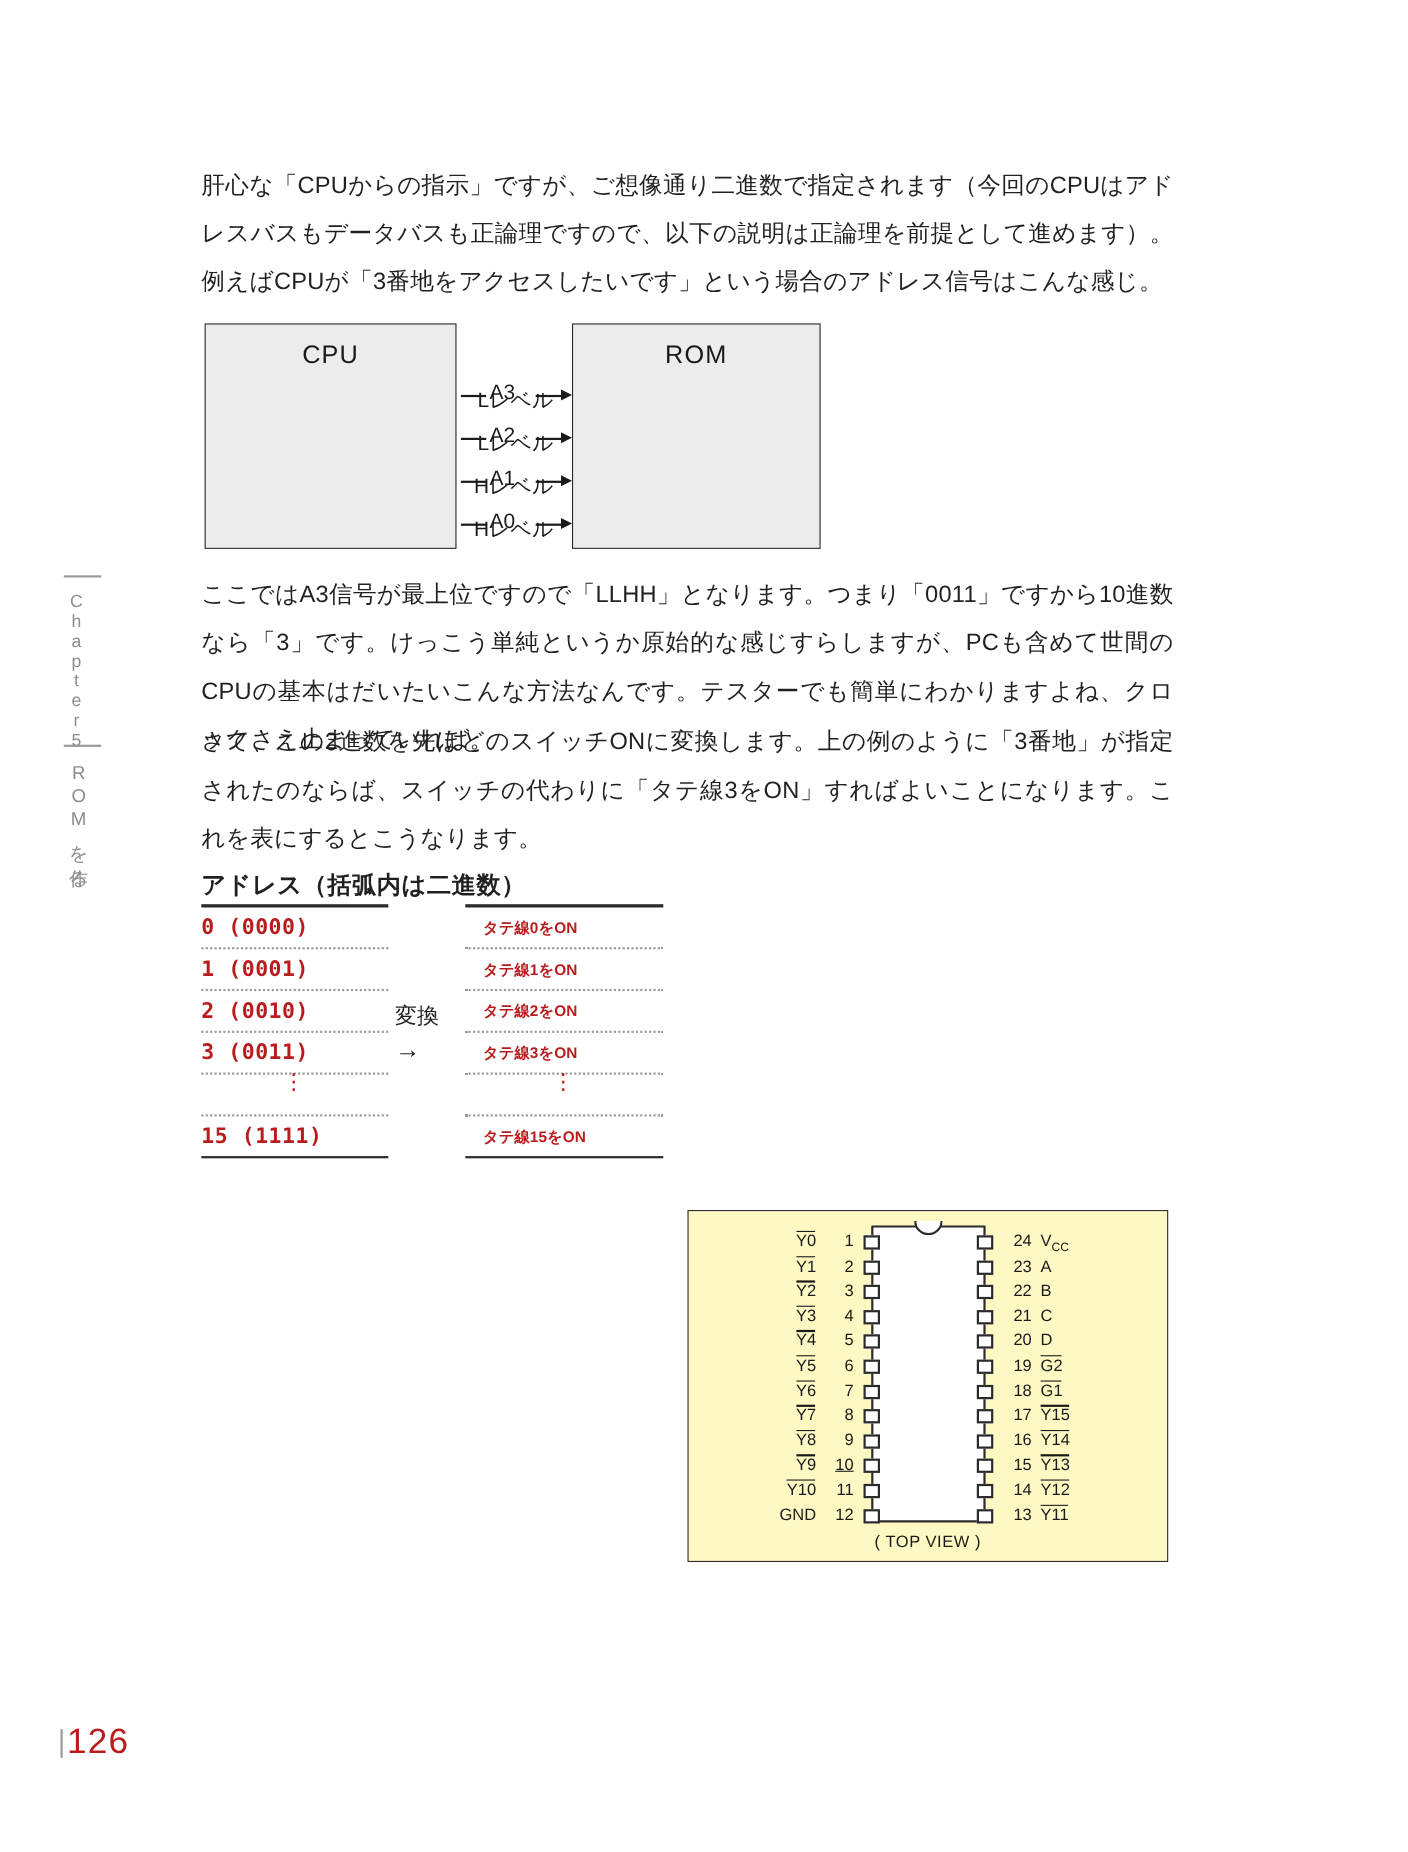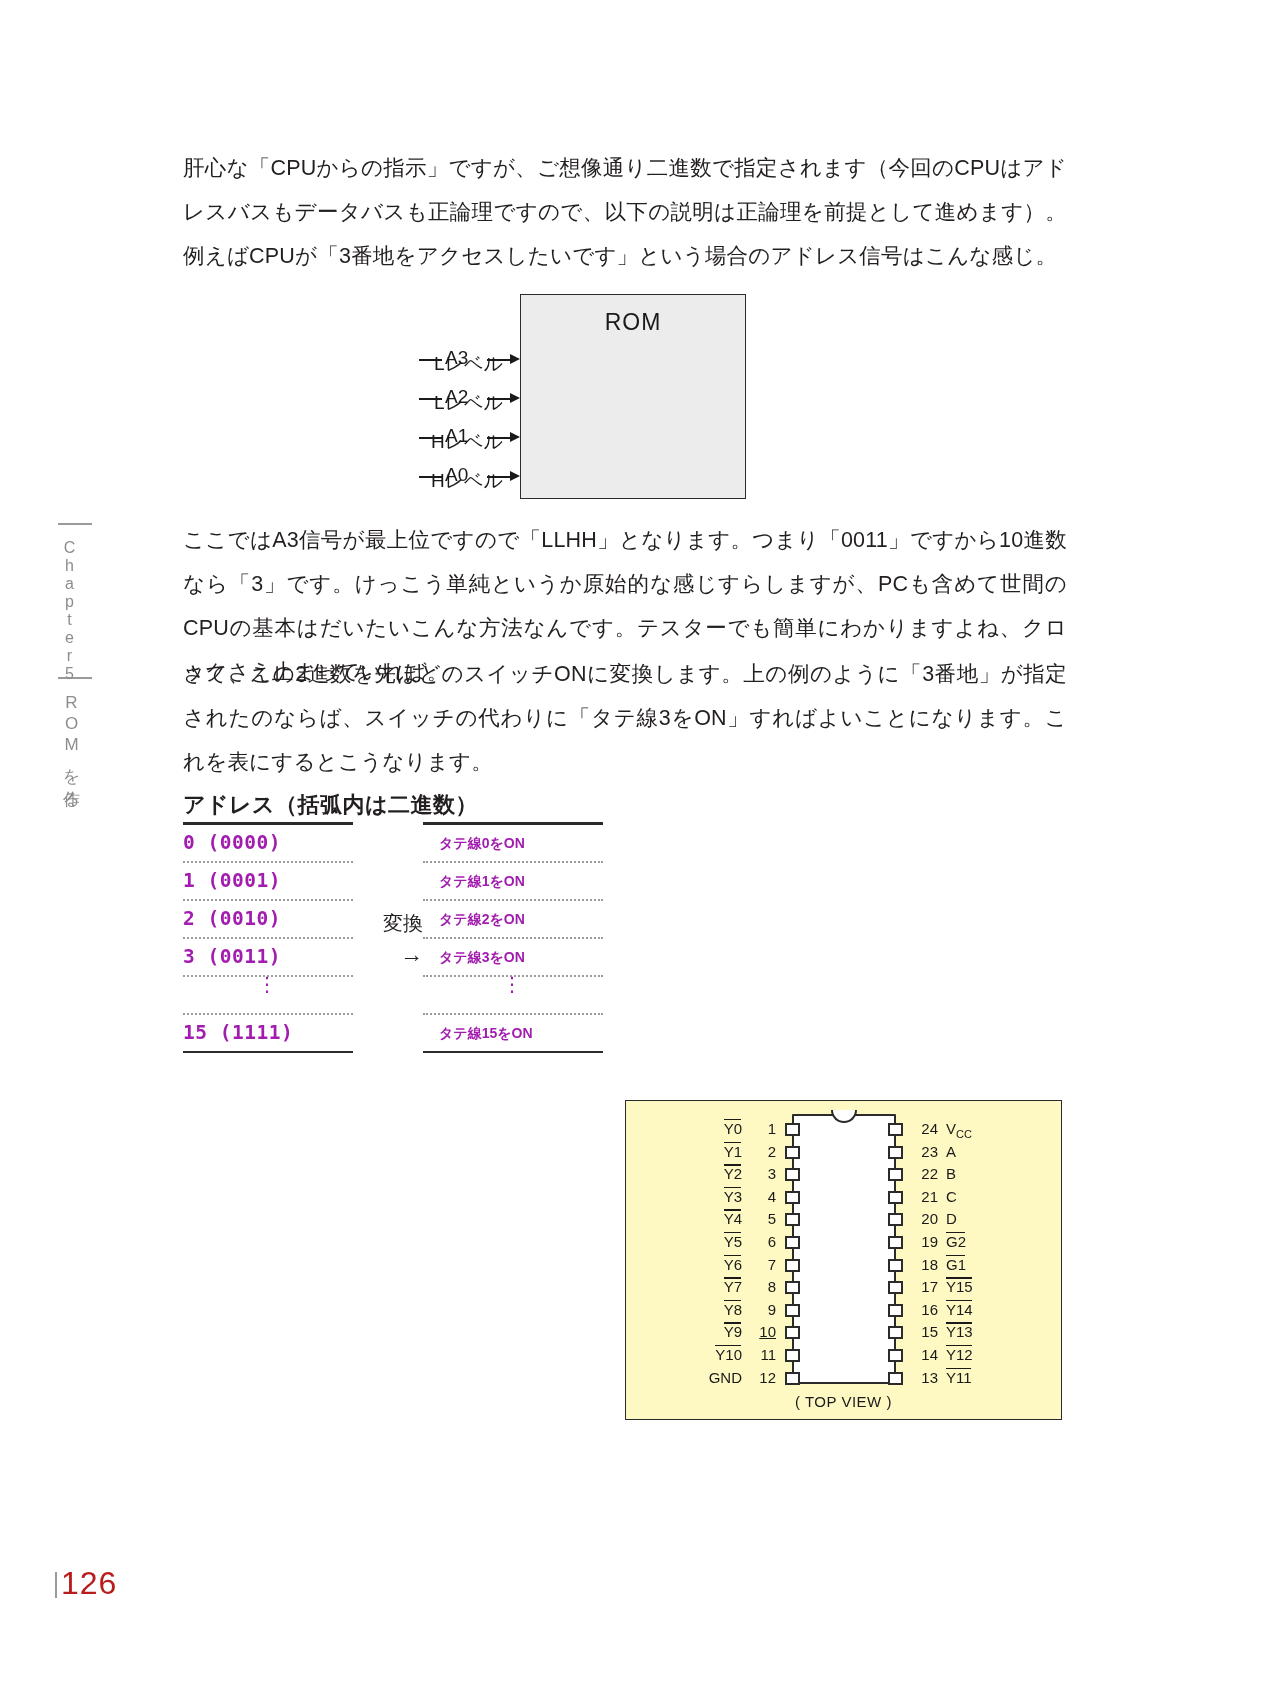--- a/index.html
+++ b/index.html
@@ -90,28 +90,28 @@
   }
   .conv-table { position:absolute; left:183px; top:822px; width:420px; }
   .col-left  { position:absolute; left:0px;   width:170px; }
   .col-right { position:absolute; left:240px; width:180px; }
   .solidrule { height:2.6px; background:#2b2b2b; }
   .dotrule {
     height:0; border-top:2px dotted #9b9b9b;
   }
   .row {
     height:36px; line-height:36px;
-    font-size:20px; color:#a21caf; white-space:nowrap;
+    font-size:20px; color:#b91c1c; white-space:nowrap;
   }
   .row.mono { font-family:"DejaVu Sans Mono","Liberation Mono",monospace;
               font-size:19.5px; letter-spacing:0.5px; font-weight:bold; }
   .row.lbl  { font-weight:bold; font-size:14px; padding-left:16px; }
   .row.dots { text-align:center; font-size:20px; letter-spacing:2px;}
   .arrowcell {
-    position:absolute; left:176px; top:88px; width:64px; text-align:right;
+    position:absolute; left:176px; top:88px; width:64px; text-align:left;
     font-size:20px; color:#231f20;
   }
   .arrowcell .g { display:block; }
   .arrowcell .a { display:block; font-size:23px; margin-top:4px; }
   .vdots { font-size:22px; line-height:14px; }
 
   
   .para-bottom {
     position:absolute; left:180px; top:1096px; width:420px;
     font-size:21.5px; line-height:44px; color:#231f20; text-align:justify;
@@ -185,20 +185,23 @@
   <div class="sidetab">
     <div class="rule top"></div>
     <div class="rule mid"></div>
     <div class="vtext chap">Chapter5</div>
     <div class="vtext sect">ROMを作る</div>
   </div>
 
   <div class="para" id="para1">肝心な「CPUからの指示」ですが、ご想像通り二進数で指定されます（今回のCPUはアドレスバスもデータバスも正論理ですので、以下の説明は正論理を前提として進めます）。例えばCPUが「3番地をアクセスしたいです」という場合のアドレス信号はこんな感じ。</div>
 
   <div class="cpurom">
+    <div class="chipbox cpu">
+      <div class="chiptitle">CPU</div>
+    </div>
     <div class="chipbox rom">
       <div class="chiptitle">ROM</div>
     </div>
 
     <div class="siglevel" style="top:57px">Lレベル</div>
     <div class="sigwire" style="top:54px">
       <div class="dash"></div>
       <div class="nm">A3</div>
       <div class="arrowline"></div>
       <div class="arrowhead"></div>

